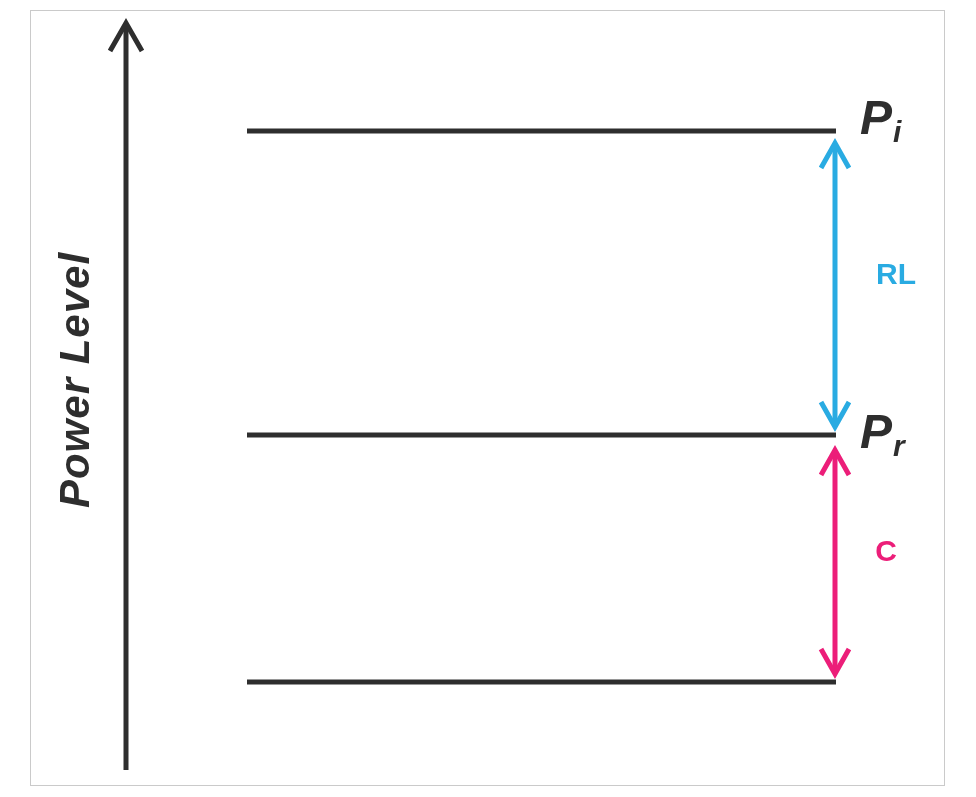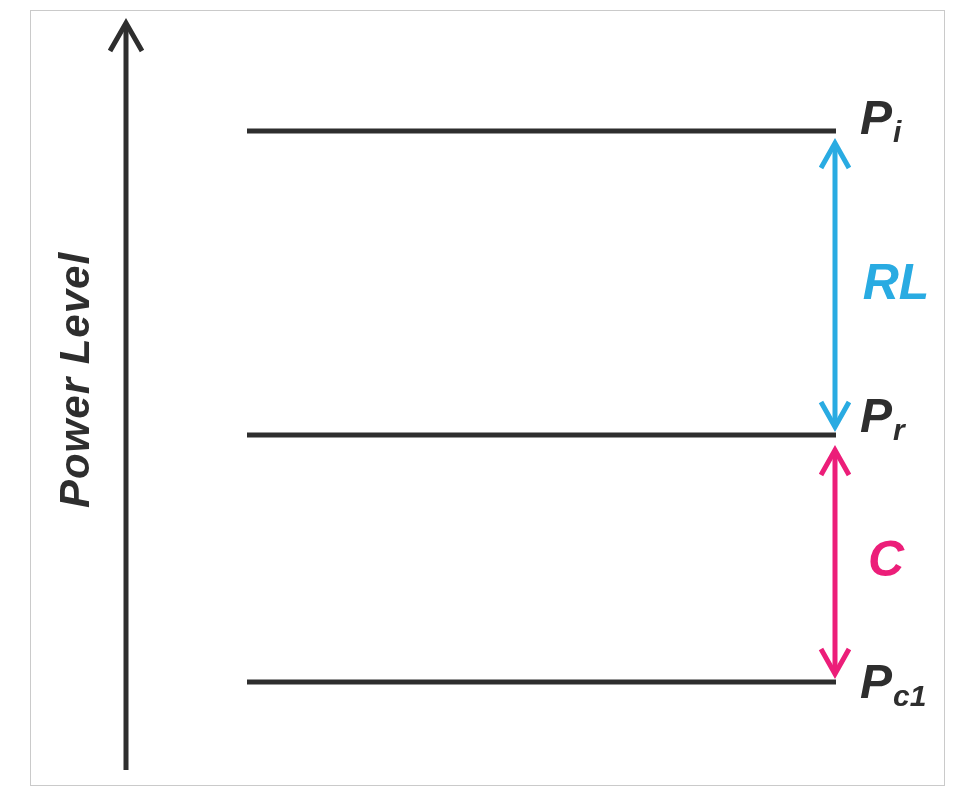--- a/index.html
+++ b/index.html
@@ -59,31 +59,29 @@
     transform: translateY(-50%);
     font-size: 48px;
   }
   .level-label .sub {
     font-size: 30px;
     position: relative;
     top: 0.28em;
     margin-left: 1px;
   }
   .level-label.pi  { top: 118px; }
-  .level-label.pr  { top: 416px; }
+  .level-label.pr  { top: 432px; }
   .level-label.pc1 { top: 682px; }
   .interval-label {
     position: absolute;
     transform: translate(-50%, -50%);
     font-weight: bold;
-    font-style: italic;
-    font-size: 50px;
+    font-size: 30px;
     white-space: nowrap;
     line-height: 1;
-    margin-top: 8px;
   }
   .interval-label.rl {
     left: 896px;
     top: 274px;
     color: #29ABE2;
   }
   .interval-label.c {
     left: 886px;
     top: 551px;
     color: #EC1E79;
@@ -121,20 +119,17 @@
   </svg>
 
   <div class="label axis-label">Power Level</div>
 
   <div class="label level-label pi">
     <span>P</span><span class="sub">i</span>
   </div>
   <div class="label level-label pr">
     <span>P</span><span class="sub">r</span>
   </div>
-  <div class="label level-label pc1">
-    <span>P</span><span class="sub">c1</span>
-  </div>
 
   <div class="interval-label rl">RL</div>
   <div class="interval-label c">C</div>
 
 </div>
 
 </body></html>

